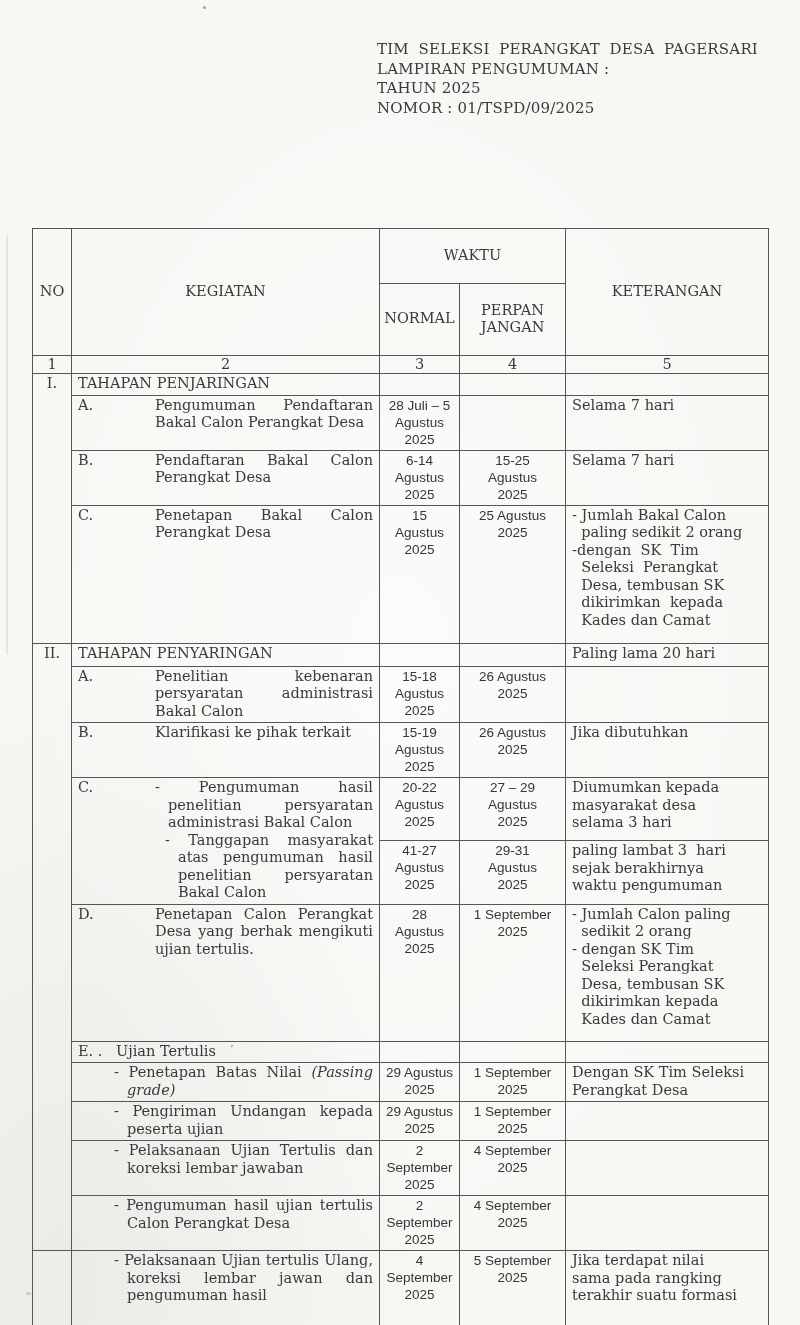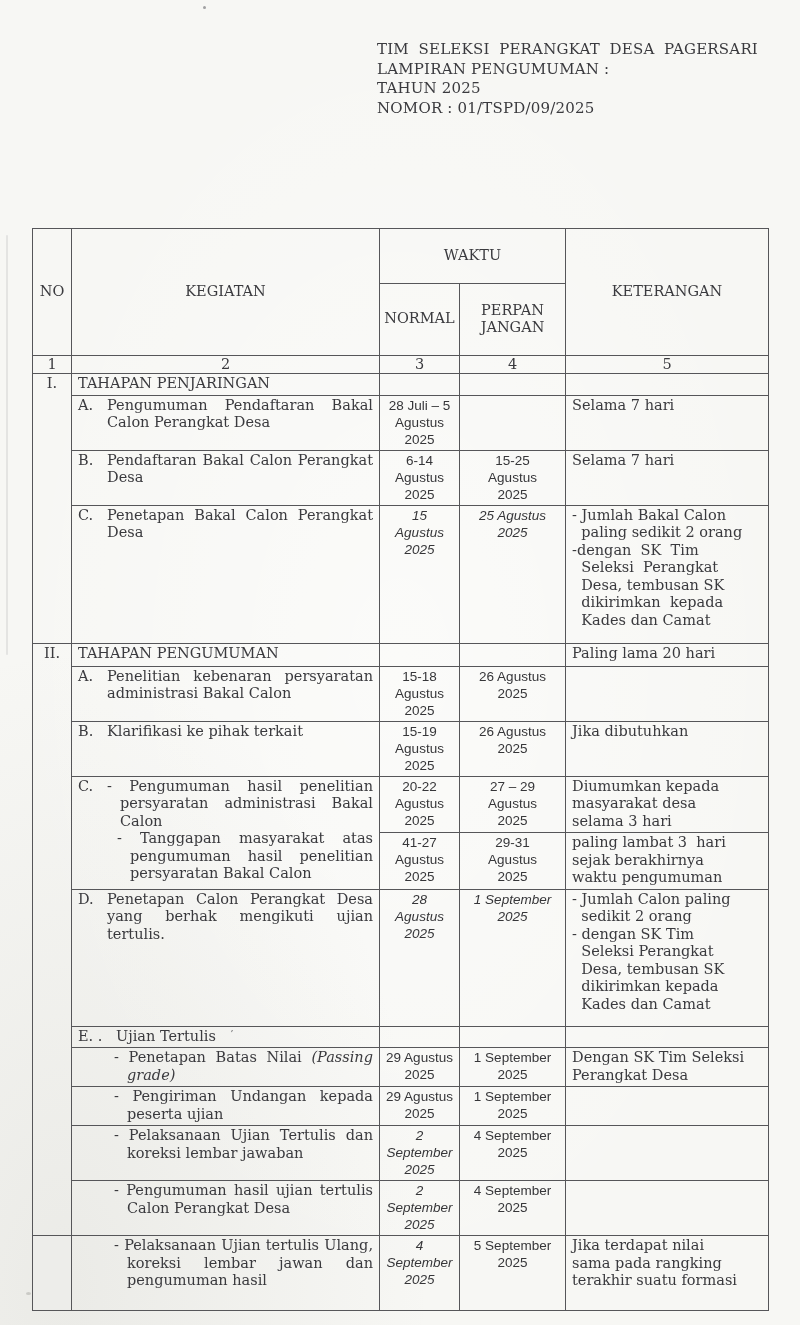--- a/index.html
+++ b/index.html
@@ -50,27 +50,27 @@
   }
   .schedule th{text-align:center;vertical-align:middle;padding:18px 2px;}
   .schedule td.c{text-align:center;}
   .pre{white-space:pre-wrap;}
   .dates{
     font-family:"Liberation Sans","DejaVu Sans",sans-serif;
     font-size:13.5px;line-height:17px;
     text-align:center;padding:2px 2px;
     color:#363639;
   }
-  .b{font-weight:bold;font-style:italic;}
+  .b{font-weight:bold;}
   .num-row td{text-align:center;padding:0;}
   .kcell{padding-left:7px;padding-right:5px;}
   .krow{display:flex;align-items:flex-start;}
   .k-label{flex:0 0 29px;}
   .k-label.wide{flex:0 0 38px;}
-  .k-text{flex:1;text-align:justify;}
+  .k-text{flex:1;text-align:justify;margin-left:48px;}
   .bullet{padding-left:13px;text-indent:-13px;text-align:justify;}
   .bullet.b2{margin-left:10px;}
   .indent-wrap{margin-left:36px;}
   .va-bottom{vertical-align:bottom;}
   .pt{padding-top:20px;}
   .shade{background:#ededea;}
   .nb{border-bottom-style:hidden;}
   .artifact-mark{font-size:10px;color:#6a6a6e;margin-left:14px;position:relative;top:-3px;}
 </style>
 </head>
@@ -170,21 +170,21 @@
   paling sedikit 2 orang
 -dengan  SK  Tim
   Seleksi  Perangkat
   Desa, tembusan SK
   dikirimkan  kepada
   Kades dan Camat</td>
     </tr>
 
     <tr style="height:23px">
       <td class="c" rowspan="11">II.</td>
-      <td class="kcell">TAHAPAN PENGUMUMAN</td>
+      <td class="kcell">TAHAPAN PENYARINGAN</td>
       <td class="dates"></td>
       <td class="dates"></td>
       <td>Paling lama 20 hari</td>
     </tr>
     <tr style="height:55px">
       <td class="kcell">
         <div class="krow">
           <span class="k-label">A.</span>
           <span class="k-text">Penelitian kebenaran persyaratan administrasi Bakal Calon</span>
         </div>

